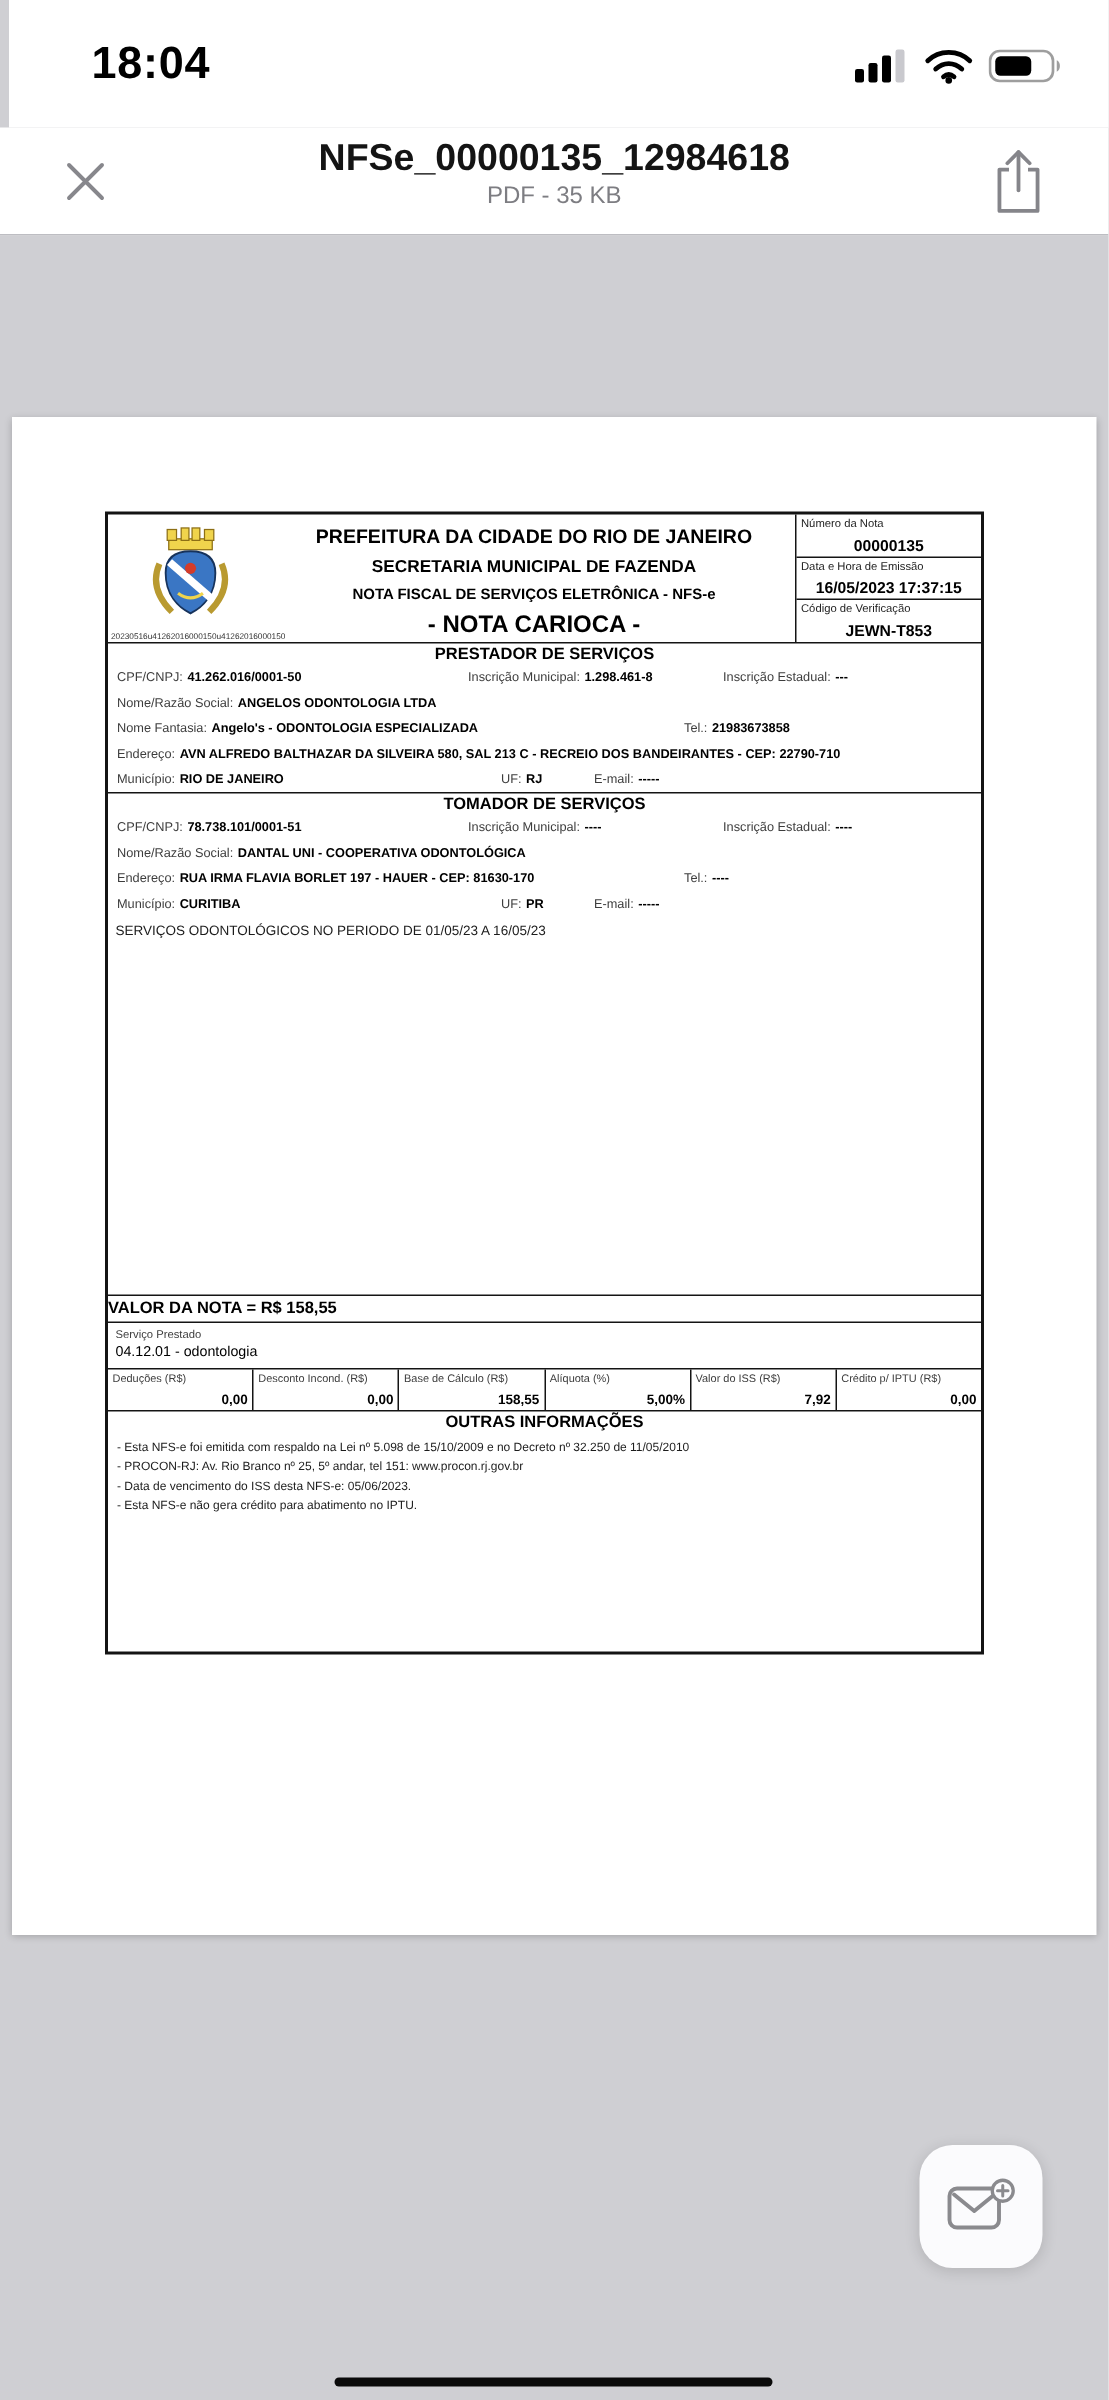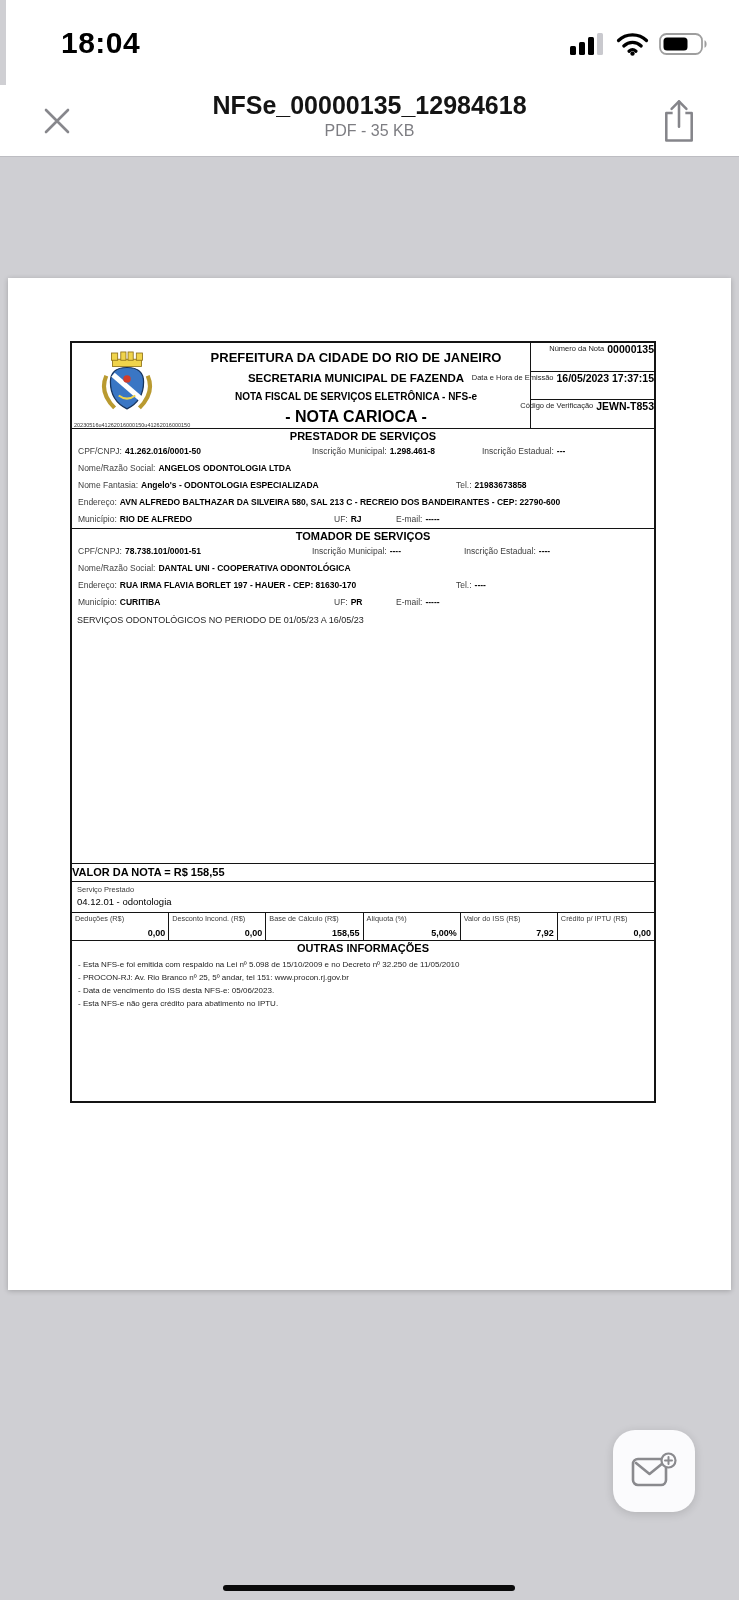--- a/index.html
+++ b/index.html
@@ -56,21 +56,21 @@
     color:#000; font-size:8.5px;
   }
   .inv-header { height:86px; border-bottom:1px solid #141414; display:flex; position:relative; }
   .inv-logo { width:110px; display:flex; justify-content:center; padding-top:5px; }
   .inv-head-center { flex:1; text-align:center; padding-top:7px; }
   .ih1 { font-size:13px; font-weight:700; }
   .ih2 { font-size:11.5px; font-weight:700; margin-top:7px; }
   .ih3 { font-size:10px; font-weight:700; margin-top:7px; }
   .ih4 { font-size:16px; font-weight:700; margin-top:6px; }
   .inv-head-right { width:124px; border-left:1px solid #141414; display:flex; flex-direction:column; }
-  .meta-pair { flex:1; border-bottom:1px solid #141414; display:flex; flex-direction:row; justify-content:flex-end; }
+  .meta-pair { flex:1; border-bottom:1px solid #141414; display:flex; flex-direction:column; justify-content:space-between; }
   .meta-pair:last-child { border-bottom:none; }
   .meta-label { font-size:7.5px; color:#222; padding:1px 3px 0; white-space:nowrap; }
   .meta-value { font-size:10.5px; font-weight:700; text-align:center; padding-bottom:1px; white-space:nowrap; }
   .code-strip { position:absolute; left:2px; bottom:0px; font-size:5.5px; color:#333; white-space:nowrap; }
   .sec-title { text-align:center; font-weight:700; font-size:11px; line-height:14px; height:14px; }
   .sec-title.bt { border-top:1px solid #141414; height:15px; line-height:14px; }
   .sec-title.btb { border-top:1px solid #141414; border-bottom:1px solid #141414; height:16px; line-height:14px; }
   .rowx { height:17px; line-height:17px; position:relative; white-space:nowrap; }
   .pair { position:absolute; white-space:nowrap; }
   .lbl { color:#3d3d3d; }
@@ -198,33 +198,33 @@
         <span class="pair" style="left:410px"><span class="lbl">Inscrição Estadual:</span><span class="val">---</span></span>
       </div>
       <div class="rowx">
         <span class="pair" style="left:6px"><span class="lbl">Nome/Razão Social:</span><span class="val">ANGELOS ODONTOLOGIA LTDA</span></span>
       </div>
       <div class="rowx">
         <span class="pair" style="left:6px"><span class="lbl">Nome Fantasia:</span><span class="val">Angelo's - ODONTOLOGIA ESPECIALIZADA</span></span>
         <span class="pair" style="left:384px"><span class="lbl">Tel.:</span><span class="val">21983673858</span></span>
       </div>
       <div class="rowx">
-        <span class="pair" style="left:6px"><span class="lbl">Endereço:</span><span class="val">AVN ALFREDO BALTHAZAR DA SILVEIRA 580, SAL 213 C - RECREIO DOS BANDEIRANTES - CEP: 22790-600</span></span>
-      </div>
-      <div class="rowx">
-        <span class="pair" style="left:6px"><span class="lbl">Município:</span><span class="val">RIO DE ALFREDO</span></span>
+        <span class="pair" style="left:6px"><span class="lbl">Endereço:</span><span class="val">AVN ALFREDO BALTHAZAR DA SILVEIRA 580, SAL 213 C - RECREIO DOS BANDEIRANTES - CEP: 22790-710</span></span>
+      </div>
+      <div class="rowx">
+        <span class="pair" style="left:6px"><span class="lbl">Município:</span><span class="val">RIO DE JANEIRO</span></span>
         <span class="pair" style="left:262px"><span class="lbl">UF:</span><span class="val">RJ</span></span>
         <span class="pair" style="left:324px"><span class="lbl">E-mail:</span><span class="val">-----</span></span>
       </div>
 
       <div class="sec-title bt">TOMADOR DE SERVIÇOS</div>
       <div class="rowx">
         <span class="pair" style="left:6px"><span class="lbl">CPF/CNPJ:</span><span class="val">78.738.101/0001-51</span></span>
         <span class="pair" style="left:240px"><span class="lbl">Inscrição Municipal:</span><span class="val">----</span></span>
-        <span class="pair" style="left:392px"><span class="lbl">Inscrição Estadual:</span><span class="val">----</span></span>
+        <span class="pair" style="left:410px"><span class="lbl">Inscrição Estadual:</span><span class="val">----</span></span>
       </div>
       <div class="rowx">
         <span class="pair" style="left:6px"><span class="lbl">Nome/Razão Social:</span><span class="val">DANTAL UNI - COOPERATIVA ODONTOLÓGICA</span></span>
       </div>
       <div class="rowx">
         <span class="pair" style="left:6px"><span class="lbl">Endereço:</span><span class="val">RUA IRMA FLAVIA BORLET 197 - HAUER - CEP: 81630-170</span></span>
         <span class="pair" style="left:384px"><span class="lbl">Tel.:</span><span class="val">----</span></span>
       </div>
       <div class="rowx">
         <span class="pair" style="left:6px"><span class="lbl">Município:</span><span class="val">CURITIBA</span></span>

